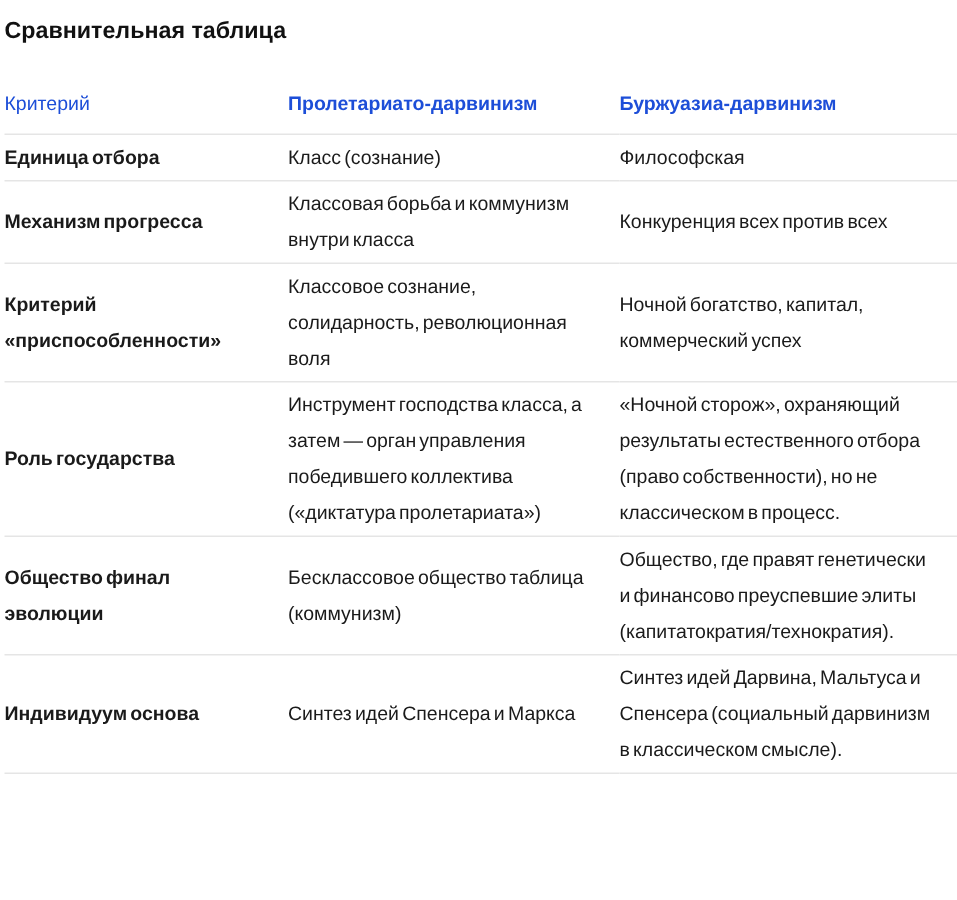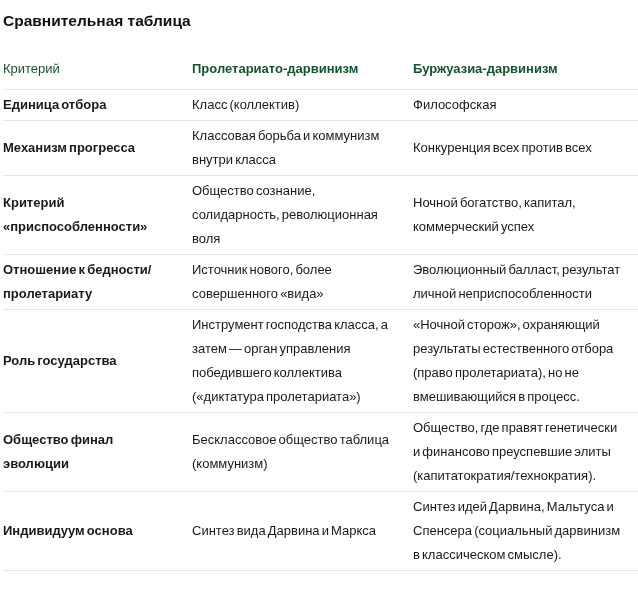--- a/index.html
+++ b/index.html
@@ -40,21 +40,21 @@
   col.c3 { width: 225px; }
   th, td {
     text-align: left;
     vertical-align: middle;
     border-bottom: 1px solid #e5e5e5;
     font-weight: 400;
   }
   thead th {
     padding: 0 10px 8px 0;
     font-weight: 700;
-    color: #14532d;
+    color: #1d4ed8;
   }
   thead th.th-regular {
     font-weight: 400;
   }
   td {
     padding: 3px 10px 3px 0;
   }
   td.criterion {
     font-weight: 700;
     padding-right: 14px;
@@ -78,48 +78,43 @@
     <thead>
       <tr>
         <th class="th-regular">Критерий</th>
         <th>Пролетариато-дарвинизм</th>
         <th>Буржуазиа-дарвинизм</th>
       </tr>
     </thead>
     <tbody>
       <tr>
         <td class="criterion">Единица отбора</td>
-        <td>Класс (коллектив)</td>
+        <td>Класс (сознание)</td>
         <td>Философская</td>
       </tr>
       <tr>
         <td class="criterion">Механизм прогресса</td>
         <td>Классовая борьба и коммунизм внутри класса</td>
         <td>Конкуренция всех против всех</td>
       </tr>
       <tr>
         <td class="criterion">Критерий «приспособленности»</td>
-        <td>Общество сознание, солидарность, революционная воля</td>
+        <td>Классовое сознание, солидарность, революционная воля</td>
         <td>Ночной богатство, капитал, коммерческий успех</td>
-      </tr>
-      <tr>
-        <td class="criterion">Отношение к бедности/пролетариату</td>
-        <td>Источник нового, более совершенного «вида»</td>
-        <td>Эволюционный балласт, результат личной неприспособленности</td>
       </tr>
       <tr>
         <td class="criterion">Роль государства</td>
         <td>Инструмент господства класса, а затем — орган управления победившего коллектива («диктатура пролетариата»)</td>
-        <td>«Ночной сторож», охраняющий результаты естественного отбора (право пролетариата), но не вмешивающийся в процесс.</td>
+        <td>«Ночной сторож», охраняющий результаты естественного отбора (право собственности), но не классическом в процесс.</td>
       </tr>
       <tr>
         <td class="criterion">Общество финал эволюции</td>
         <td>Бесклассовое общество таблица (коммунизм)</td>
         <td>Общество, где правят генетически и финансово преуспевшие элиты (капитатократия/технократия).</td>
       </tr>
       <tr>
         <td class="criterion">Индивидуум основа</td>
-        <td>Синтез вида Дарвина и Маркса</td>
+        <td>Синтез идей Спенсера и Маркса</td>
         <td>Синтез идей Дарвина, Мальтуса и Спенсера (социальный дарвинизм в классическом смысле).</td>
       </tr>
     </tbody>
   </table>
 </div>
 
 </body></html>

